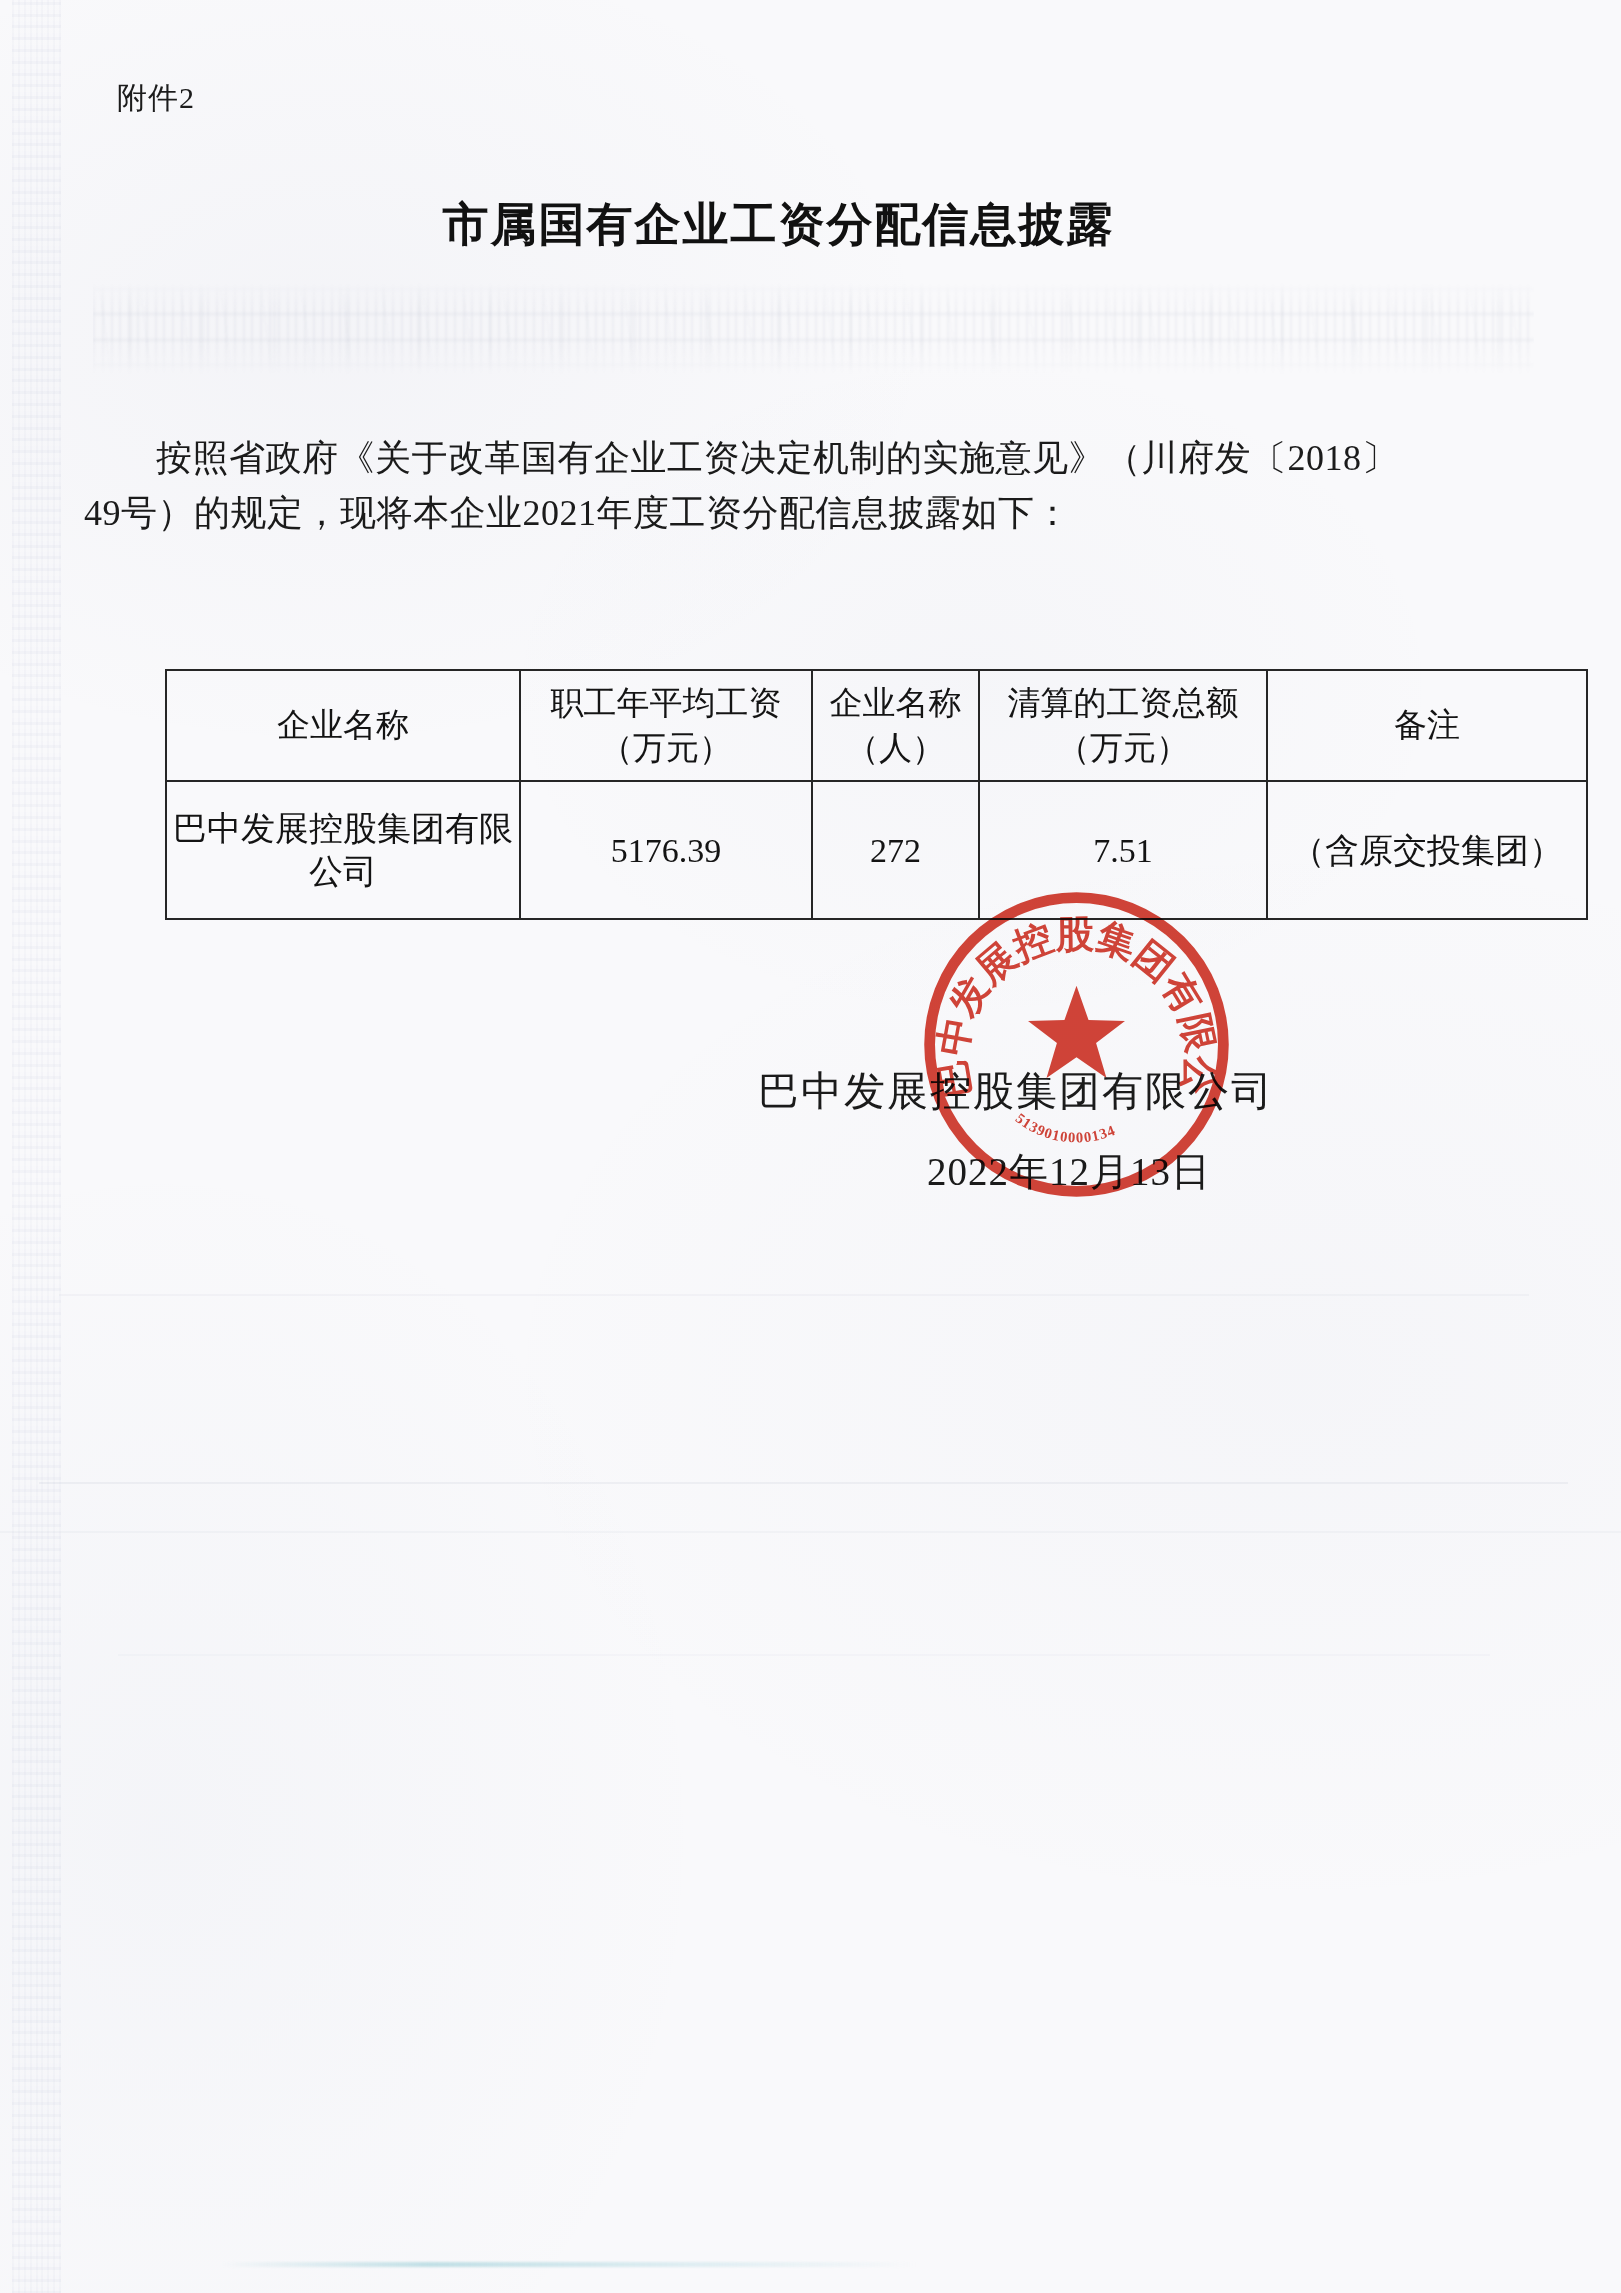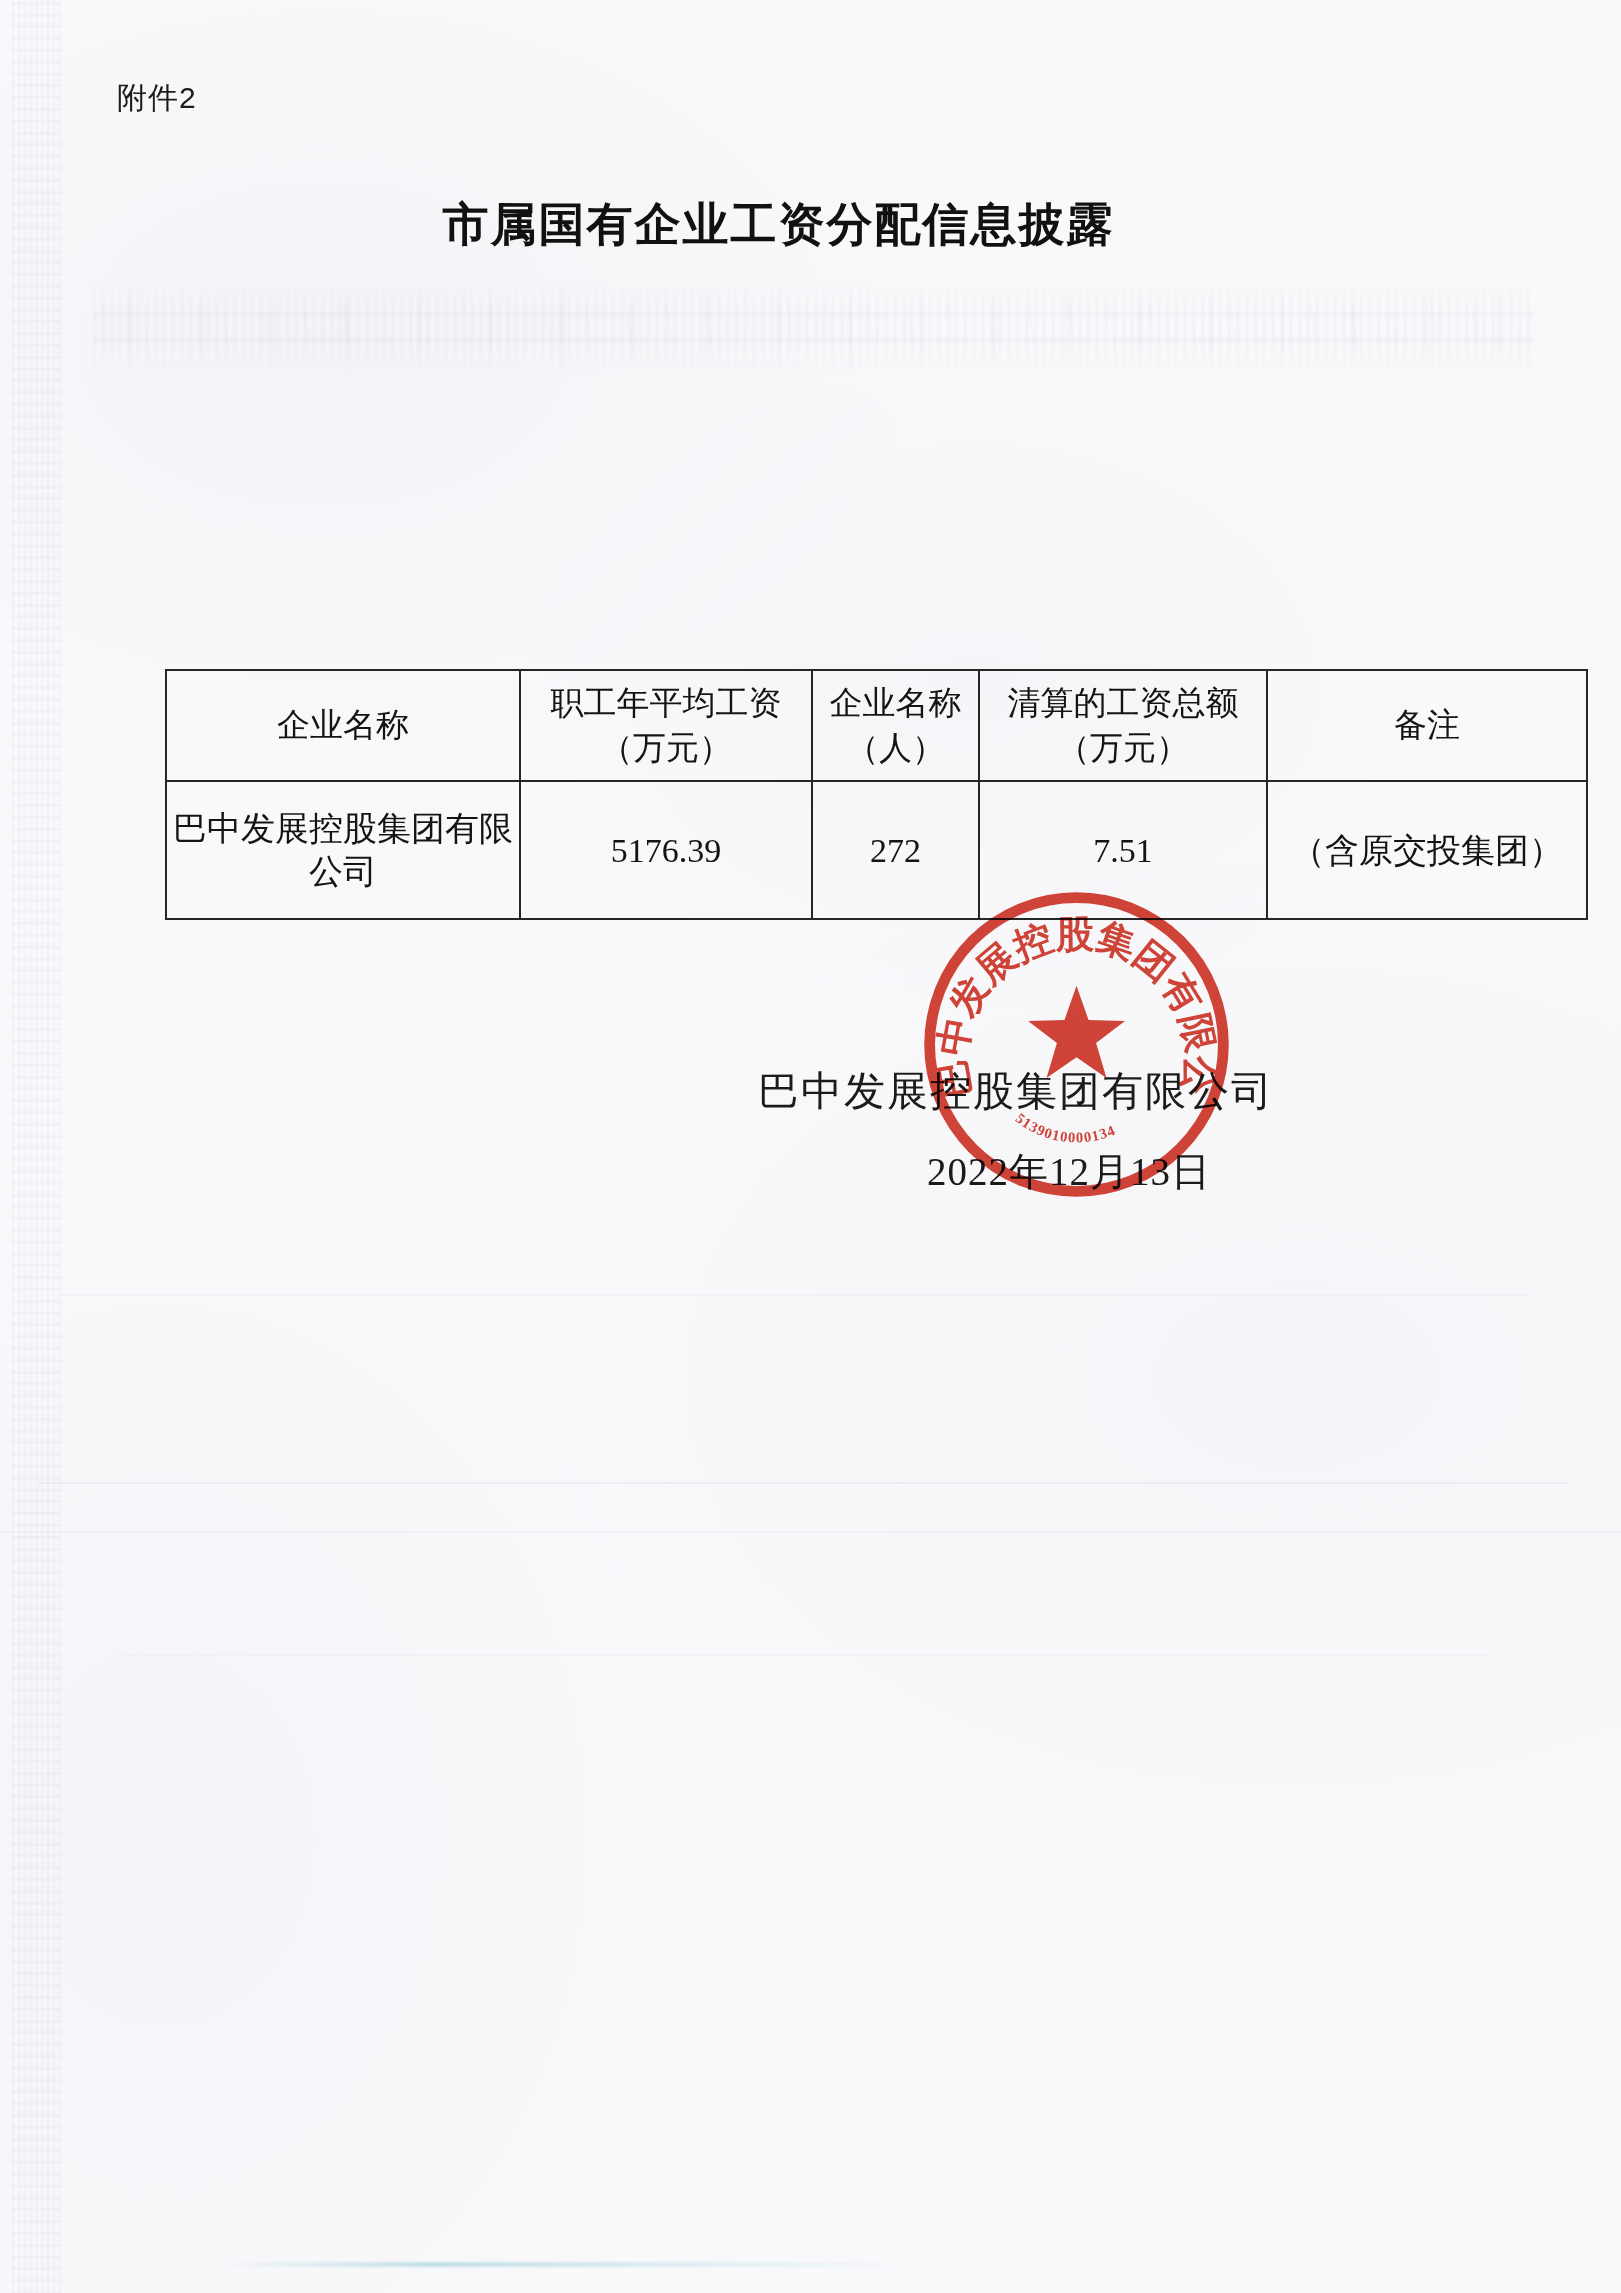--- a/index.html
+++ b/index.html
@@ -42,21 +42,21 @@
   .streak.s3{left:118px;top:1654px;width:1372px;opacity:.4;}
   .streak.s4{left:59px;top:1294px;width:1470px;opacity:.6;}
   .cyan-streak{
     position:absolute;left:221px;top:2262px;width:696px;height:4.9px;
     background:linear-gradient(90deg, transparent, rgba(140,200,210,.5) 30%, rgba(170,215,225,.3) 70%, transparent);
     filter:blur(1px);
   }
   
   .attachment{
     position:absolute;left:117px;top:78px;
-    font-family:Liberation Sans, sans-serif;
+    font-family:Liberation Serif, serif;
     font-size:30px;color:#1c1c1c;letter-spacing:1px;
   }
   .doc-title{
     position:absolute;left:0;right:0;top:194px;text-align:center;
     transform:translateX(-32px);
     font-family:"Liberation Sans","DejaVu Sans",sans-serif;
     font-weight:700;font-size:46px;color:#111;letter-spacing:2px;
   }
   .paragraph{
     position:absolute;left:84px;top:431px;width:1382px;
@@ -109,20 +109,24 @@
   <div class="ghost-band"></div>
   <div class="streak s1"></div>
   <div class="streak s2"></div>
   <div class="streak s3"></div>
   <div class="streak s4"></div>
   <div class="cyan-streak"></div>
 
   <div class="attachment">附件2</div>
   <div class="doc-title">市属国有企业工资分配信息披露</div>
 
+  <div class="paragraph">
+    <div class="ln1">按照省政府《关于改革国有企业工资决定机制的实施意见》（川府发〔2018〕</div>
+    <div class="ln2">49号）的规定，现将本企业2021年度工资分配信息披露如下：</div>
+  </div>
 
   <table class="disclosure-table">
     <colgroup>
       <col style="width:354px">
         <col style="width:292px">
         <col style="width:167px">
         <col style="width:288px">
         <col style="width:320px">
     </colgroup>
     <tbody>

